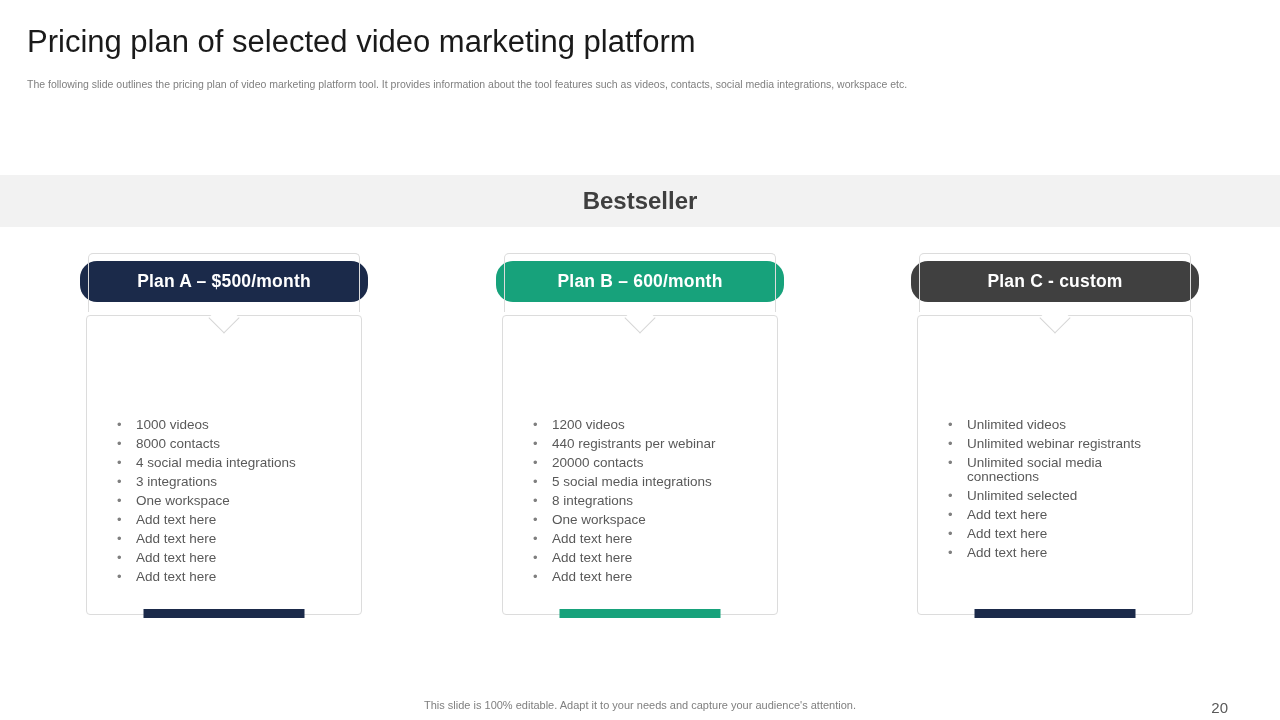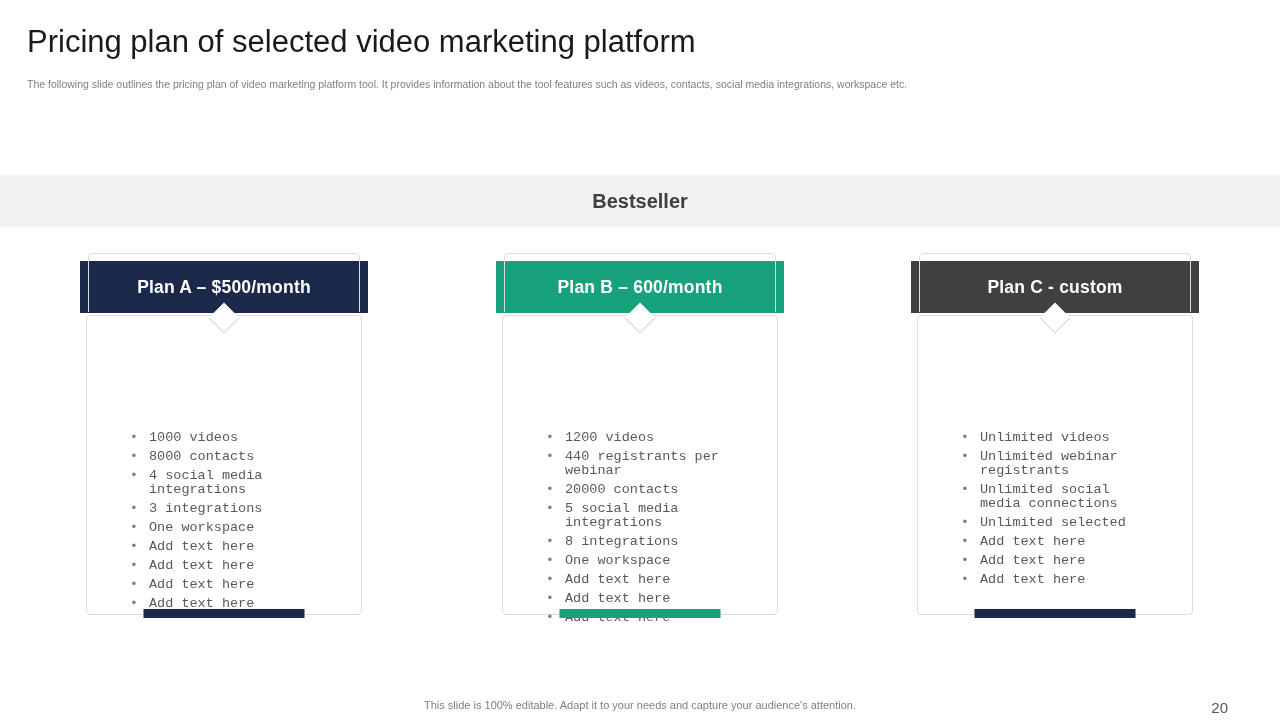--- a/index.html
+++ b/index.html
@@ -13,54 +13,55 @@
     font-size:31px;font-weight:300;color:#1a1a1a;letter-spacing:0px;
   }
   .subtitle{
     position:absolute;left:27px;top:78px;width:1000px;
     font-size:10.5px;color:#7f7f7f;
   }
   .banner{
     position:absolute;left:0;top:175px;width:1280px;height:52px;
     background:#f2f2f2;display:flex;align-items:center;justify-content:center;
   }
-  .banner span{font-size:20px;font-weight:bold;color:#3f3f3f;}
+  .banner span{font-size:24px;font-weight:bold;color:#3f3f3f;}
   .plan-col{
     position:absolute;top:253px;width:288px;height:362px;
   }
   .plan-col.a{left:80px;}
   .plan-col.b{left:496px;}
   .plan-col.c{left:911px;}
   .callout-outline{
     position:absolute;left:8px;right:8px;top:0;height:58px;
     border:1px solid #dcdcdc;border-bottom:none;
     border-radius:5px 5px 0 0;z-index:2;pointer-events:none;
   }
   .plan-header{
-    position:absolute;left:0;right:0;top:8px;height:52px;z-index:1;
+    position:absolute;left:0;right:0;top:8px;height:41px;z-index:1;
     display:flex;align-items:center;justify-content:center;
     background:#1b2a4a;
+    border-radius:17px;
   }
   .plan-header span{
     color:#ffffff;font-size:17.5px;font-weight:bold;letter-spacing:0.2px;
   }
   .plan-card{
     position:absolute;left:6px;right:6px;top:62px;bottom:0;
     background:#ffffff;border:1px solid #dcdcdc;border-radius:4px;z-index:1;
   }
   .notch{
     position:absolute;left:50%;top:54px;width:21px;height:21px;
     transform:translateX(-50%) rotate(45deg);
     background:#ffffff;
     border-right:1px solid #d6d6d6;border-bottom:1px solid #d6d6d6;
     z-index:3;
   }
   .feature-list{
     position:absolute;left:26px;right:18px;top:98px;
-    margin:17px;padding:0;list-style:none;font-family:Liberation Mono, monospace;
+    margin:4px;padding:0;list-style:none;
   }
   .feature-list li{
     position:relative;padding-left:19px;margin-bottom:5px;
     font-size:13.5px;line-height:14px;color:#595959;
   }
   .feature-list li::before{
     content:"•";position:absolute;left:0;top:0;color:#7f7f7f;font-size:13px;
   }
   .bottom-bar{
     position:absolute;left:50%;bottom:-4px;transform:translateX(-50%);

